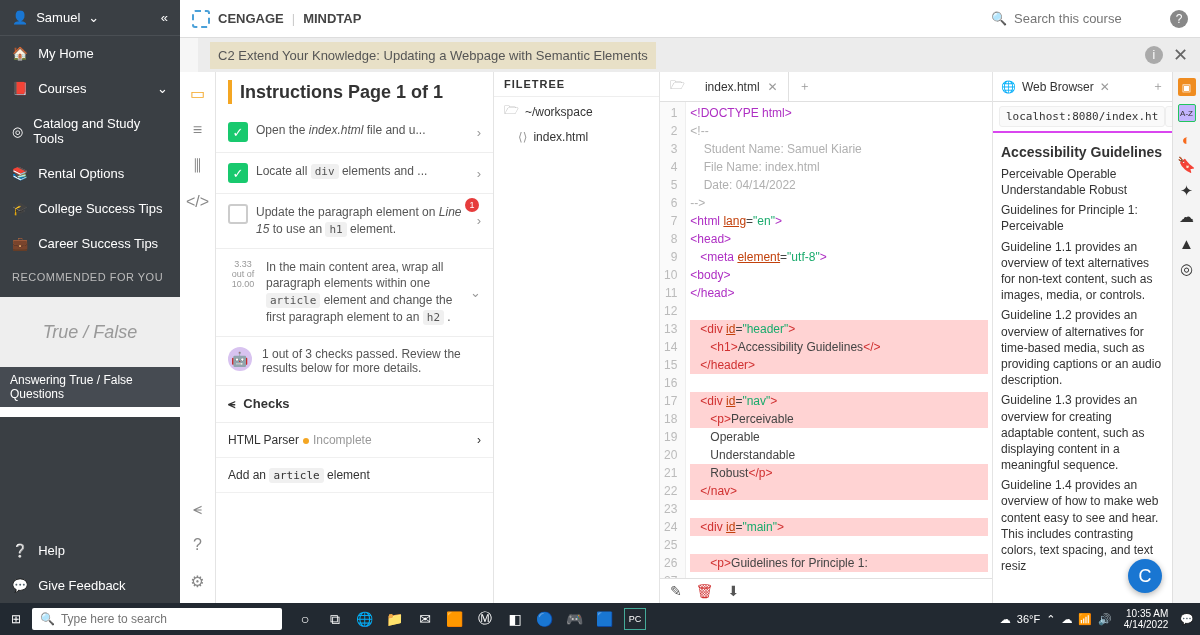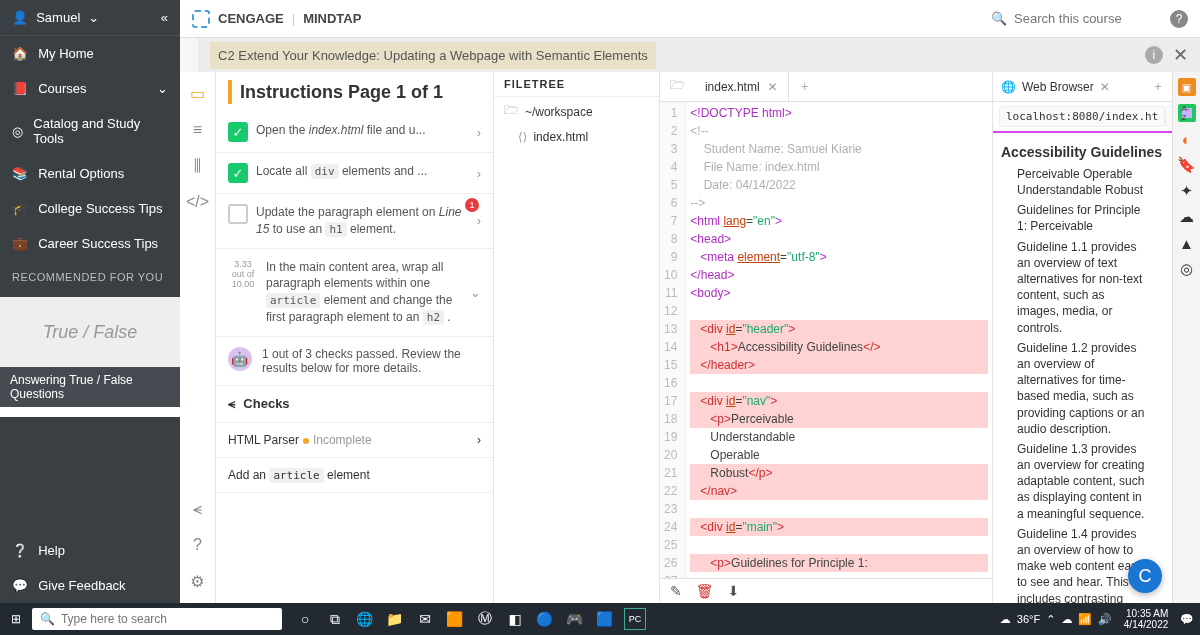--- a/index.html
+++ b/index.html
@@ -80,26 +80,26 @@
 
 .browser { width:180px; background:#fff; border-left:1px solid #e4e4e4; display:flex; flex-direction:column; }
 .browser .brow { display:flex; align-items:center; height:30px; border-bottom:1px solid #e0e0e0; font-size:12px;}
 .browser .btab { display:flex; align-items:center; gap:6px; padding:0 8px; flex:1; }
 .browser .btab .x { color:#999; }
 .browser .plus2 { padding:0 8px; color:#999; }
 .browser .addr { display:flex; align-items:center; padding:4px 6px; border-bottom:2px solid #d946ef; font-size:11px; justify-content:space-between;}
 .browser .addr span { background:#fafafa; padding:3px 6px; border:1px solid #eee; border-radius:3px; font-family:Menlo,monospace; }
 .browser .doc { padding:6px 8px; font-family:"Times New Roman",serif; font-size:12px; overflow:auto; flex:1; line-height:1.35;}
 .browser .doc h3 { font-size:14px; margin:4px 0; }
-.browser .doc p { margin:4px 16px; }
+.browser .doc p { margin:4px 0; }
 
 .right-rail { width:28px; background:#f4f4f4; border-left:1px solid #e0e0e0; display:flex; flex-direction:column; align-items:center; gap:8px; padding:6px 0; font-size:15px; }
 .right-rail .sq { width:18px;height:18px;display:flex;align-items:center;justify-content:center;border-radius:2px; cursor:pointer; }
 .right-rail .rss { background:#ef8c20; color:#fff; font-size:10px;}
-.right-rail .az { background:#c4b5fd; border:4px solid #22c55e; font-size:8px; }
+.right-rail .az { background:#c4b5fd; border:1px solid #22c55e; font-size:8px; }
 .right-rail .ff { color:#f76a1c; }
 
 .taskbar { height:32px; background:#222931; display:flex; align-items:center; color:#fff; font-size:12px; padding:0 6px; gap:6px; }
 .taskbar .win { width:20px;height:20px;display:flex;align-items:center;justify-content:center;}
 .taskbar .search-box { background:#fff; color:#666; padding:4px 8px; width:250px; display:flex; align-items:center; gap:6px; border-radius:2px; }
 .taskbar .search-box input { border:none; outline:none; font-size:12px; flex:1; }
 .taskbar .tb-icons { display:flex; gap:8px; margin-left:6px; }
 .taskbar .tb-icons span { width:22px;height:22px;display:flex;align-items:center;justify-content:center;font-size:14px;}
 .taskbar .spacer { flex:1; }
 .taskbar .systray { display:flex;align-items:center;gap:6px; font-size:11px; }
@@ -312,31 +312,31 @@
           <div class="lines" id="codelines">
               <div><span class="tok-tag">&lt;!DOCTYPE html&gt;</span></div>
               <div><span class="tok-comm">&lt;!--</span></div>
               <div><span class="tok-comm">    Student Name: Samuel Kiarie</span></div>
               <div><span class="tok-comm">    File Name: index.html</span></div>
               <div><span class="tok-comm">    Date: 04/14/2022</span></div>
               <div><span class="tok-comm">--&gt;</span></div>
               <div><span class="tok-tag">&lt;html </span><span class="tok-attr">lang</span><span>=</span><span class="tok-str">"en"</span><span class="tok-tag">&gt;</span></div>
               <div><span class="tok-tag">&lt;head&gt;</span></div>
               <div><span class="tok-tag">   &lt;meta </span><span class="tok-attr">element</span><span>=</span><span class="tok-str">"utf-8"</span><span class="tok-tag">&gt;</span></div>
+              <div><span class="tok-tag">&lt;body&gt;</span></div>
               <div><span class="tok-tag">&lt;/head&gt;</span></div>
-              <div><span class="tok-tag">&lt;body&gt;</span></div>
               <div><span></span></div>
               <div class="hl-bar"><span class="bad">   &lt;div </span><span class="tok-attr">id</span><span>=</span><span class="tok-str">"header"</span><span class="bad">&gt;</span></div>
               <div class="hl-bar"><span class="bad">      &lt;h1&gt;</span><span>Accessibility Guidelines</span><span class="bad">&lt;/&gt;</span></div>
               <div class="hl-bar"><span class="bad">   &lt;/header&gt;</span></div>
               <div><span></span></div>
               <div class="hl-bar"><span class="bad">   &lt;div </span><span class="tok-attr">id</span><span>=</span><span class="tok-str">"nav"</span><span class="bad">&gt;</span></div>
               <div class="hl-bar"><span class="bad">      &lt;p&gt;</span><span>Perceivable</span></div>
+              <div><span>      Operable</span></div>
               <div><span>      Understandable</span></div>
-              <div><span>      Operable</span></div>
               <div class="hl-bar"><span>      Robust</span><span class="bad">&lt;/p&gt;</span></div>
               <div class="hl-bar"><span class="bad">   &lt;/nav&gt;</span></div>
               <div><span></span></div>
               <div class="hl-bar"><span class="bad">   &lt;div </span><span class="tok-attr">id</span><span>=</span><span class="tok-str">"main"</span><span class="bad">&gt;</span></div>
               <div><span></span></div>
               <div class="hl-bar"><span class="bad">      &lt;p&gt;</span><span>Guidelines for Principle 1:</span></div>
             </div>
         </div>
         <div class="ed-foot">
           <span>✎</span>

